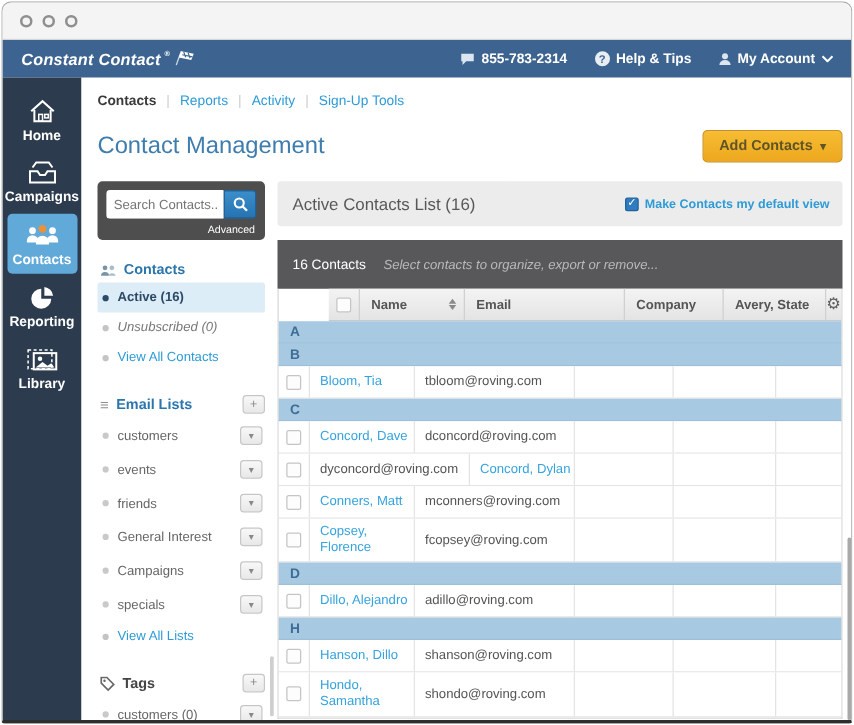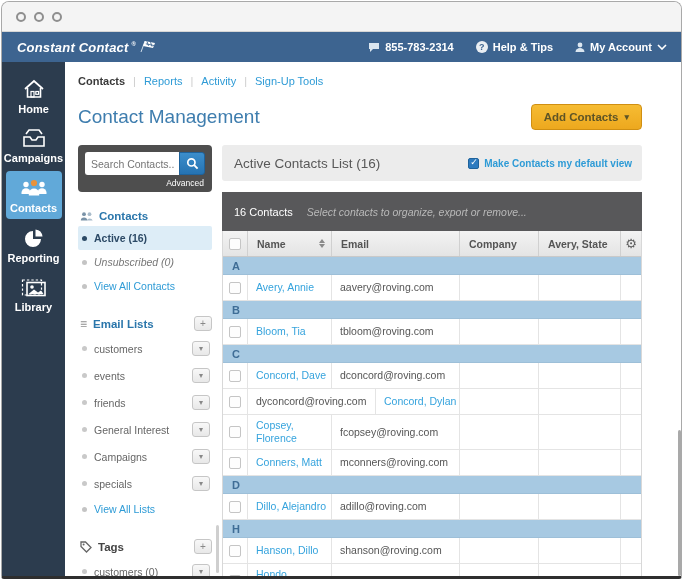--- a/index.html
+++ b/index.html
@@ -68,21 +68,21 @@
   .graybar .ltitle { color:#585858; font-size:13.5px; }
   .defview { display:flex; align-items:center; gap:5px; cursor:pointer; }
   .defview .chk { width:11px; height:11px; background:#2e7bbf; border:1px solid #1f639c; border-radius:2px; position:relative; }
   .defview .chk::after { content:"✓"; position:absolute; left:1px; top:-2px; color:#fff; font-size:9px; font-weight:bold; }
   .defview .dlabel { color:#2e9bd6; font-size:10px; font-weight:bold; }
   
   .tbl-toolbar { background:#58585a; height:39px; display:flex; align-items:center; gap:14px; padding:0 12px; }
   .tbl-toolbar .cnt { color:#fff; font-size:11px; }
   .tbl-toolbar .hint { color:#b9b9b9; font-size:10.5px; font-style:italic; }
   .tbl { border:1px solid #d8d8d8; border-top:none; }
-  .hrow { display:flex; height:26px; background:linear-gradient(#f3f3f3,#e4e4e4); border-bottom:1px solid #c9c9c9; }
+  .hrow { display:flex; height:26px; background:linear-gradient(#f3f3f3,#e4e4e4); border-bottom:1px solid #c9c9c9;margin-left:40px; }
   .hcell { display:flex; align-items:center; font-size:10.5px; font-weight:bold; color:#555; border-right:1px solid #d0d0d0; padding-left:9px; }
   .hcell:last-child { border-right:none; }
   .c-check { width:25px; flex:none; justify-content:center; padding-left:0; display:flex; align-items:center; }
   .c-name  { width:84px; flex:none; }
   .c-email { width:128px; flex:none; }
   .c-company { width:79px; flex:none; }
   .c-city  { width:82px; flex:none; }
   .c-gear  { flex:1; justify-content:center; padding-left:0; display:flex; align-items:center; }
   .hcell.c-name { justify-content:space-between; padding-right:6px; }
   .sortico { display:flex; flex-direction:column; gap:1px; cursor:pointer; }
@@ -346,32 +346,20 @@
               </div>
               <div class="hcell c-city">
                 <span>Avery, State</span>
               </div>
               <div class="hcell c-gear">
                 <span class="gearico">⚙</span>
               </div>
             </div>
             <div>
                 <div class="letter-row">A</div>
-                <div class="crow">
-                  <div class="cell c-check">
-                    <span class="cb"></span>
-                  </div>
-                  <div class="cell c-name">
-                    <a class="name-link">Avery, Annie</a>
-                  </div>
-                  <div class="cell c-email">aavery@roving.com</div>
-                  <div class="cell c-company"></div>
-                  <div class="cell c-city"></div>
-                  <div class="cell c-gear"></div>
-                </div>
                 <div class="letter-row">B</div>
                 <div class="crow">
                   <div class="cell c-check">
                     <span class="cb"></span>
                   </div>
                   <div class="cell c-name">
                     <a class="name-link">Bloom, Tia</a>
                   </div>
                   <div class="cell c-email">tbloom@roving.com</div>
                   <div class="cell c-company"></div>
@@ -401,35 +389,35 @@
                   </div>
                   <div class="cell c-company"></div>
                   <div class="cell c-city"></div>
                   <div class="cell c-gear"></div>
                 </div>
                 <div class="crow">
                   <div class="cell c-check">
                     <span class="cb"></span>
                   </div>
                   <div class="cell c-name">
+                    <a class="name-link">Conners, Matt</a>
+                  </div>
+                  <div class="cell c-email">mconners@roving.com</div>
+                  <div class="cell c-company"></div>
+                  <div class="cell c-city"></div>
+                  <div class="cell c-gear"></div>
+                </div>
+                <div class="crow">
+                  <div class="cell c-check">
+                    <span class="cb"></span>
+                  </div>
+                  <div class="cell c-name">
                     <a class="name-link">Copsey, Florence</a>
                   </div>
                   <div class="cell c-email">fcopsey@roving.com</div>
-                  <div class="cell c-company"></div>
-                  <div class="cell c-city"></div>
-                  <div class="cell c-gear"></div>
-                </div>
-                <div class="crow">
-                  <div class="cell c-check">
-                    <span class="cb"></span>
-                  </div>
-                  <div class="cell c-name">
-                    <a class="name-link">Conners, Matt</a>
-                  </div>
-                  <div class="cell c-email">mconners@roving.com</div>
                   <div class="cell c-company"></div>
                   <div class="cell c-city"></div>
                   <div class="cell c-gear"></div>
                 </div>
                 <div class="letter-row">D</div>
                 <div class="crow">
                   <div class="cell c-check">
                     <span class="cb"></span>
                   </div>
                   <div class="cell c-name">

